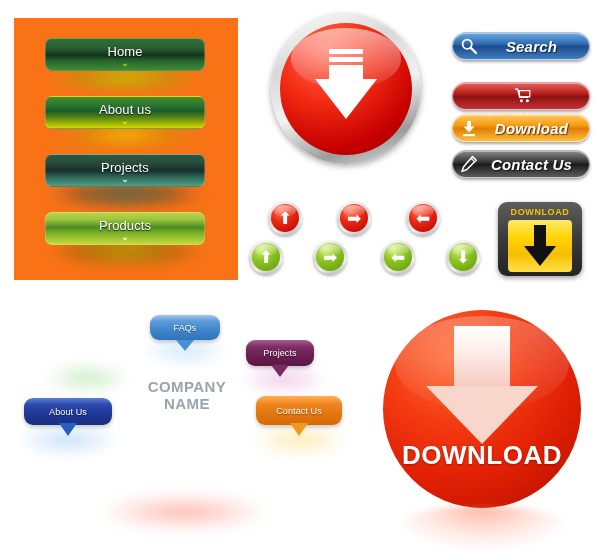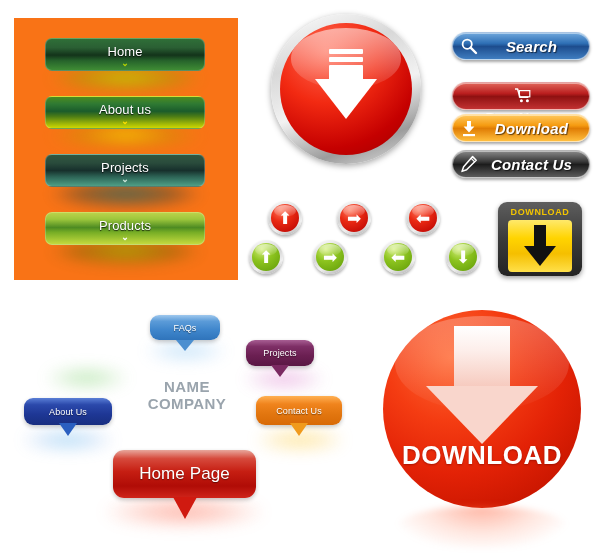--- a/index.html
+++ b/index.html
@@ -413,28 +413,24 @@
     <span class="tail"></span>
   </div>
 
   <div class="bglow g-contact"></div>
   <div class="bubble b-contact">
     <span class="btxt">Contact Us</span>
     <span class="tail"></span>
   </div>
 
   <div class="bglow g-home"></div>
-  <div class="bubble b-home">
-    <span class="btxt">Home Page</span>
-    <span class="tail"></span>
-  </div>
 
   <div class="company">
+    <div>COMPANY</div>
     <div>NAME</div>
-    <div>COMPANY</div>
   </div>
 
   <div class="sphere">
     <div class="sph-shaft"></div>
     <div class="sph-head"></div>
     <div class="sph-label">DOWNLOAD</div>
   </div>
   <div class="sph-reflect"></div>
 
 </div>

